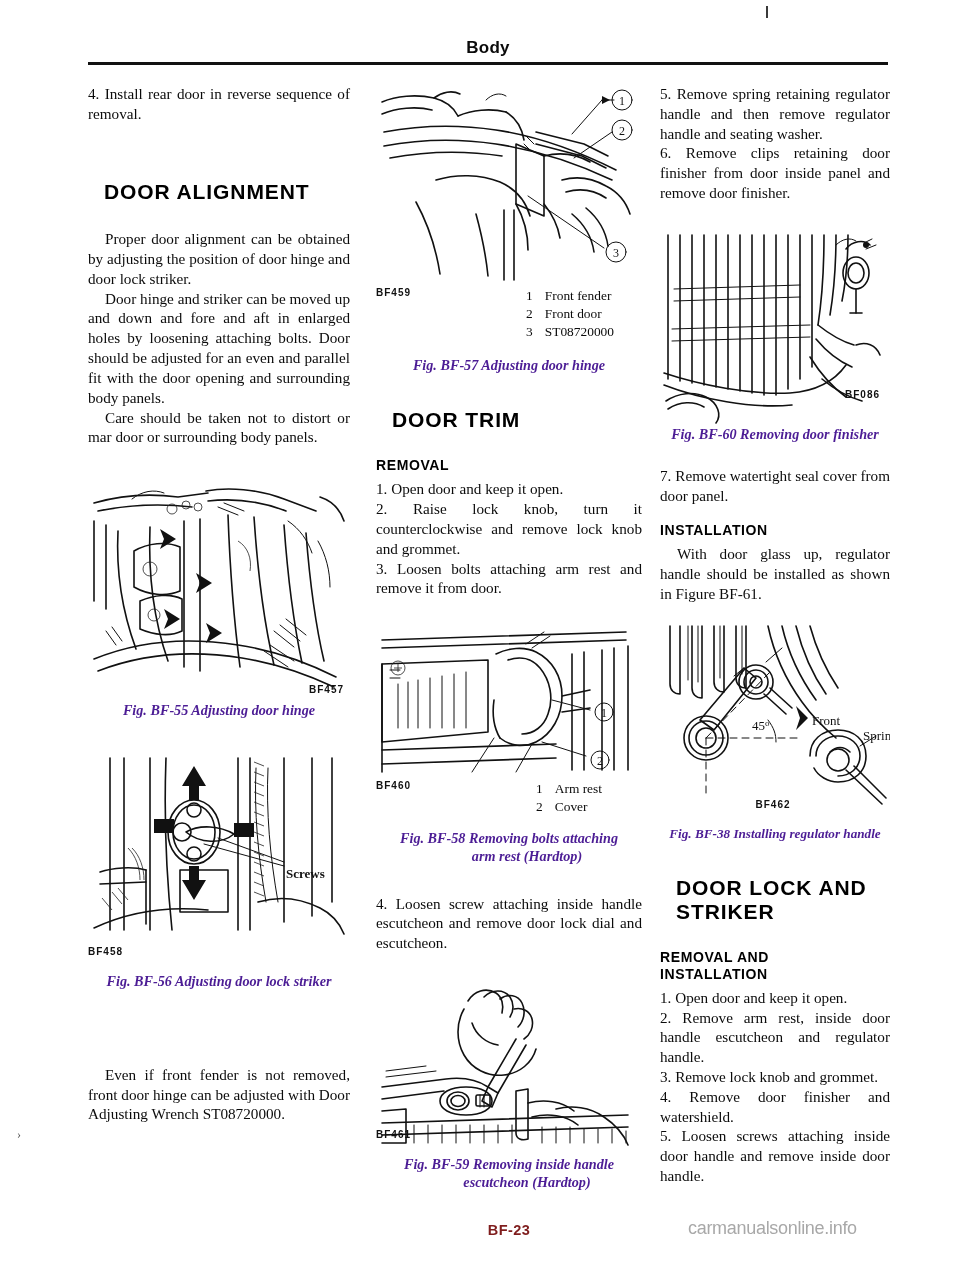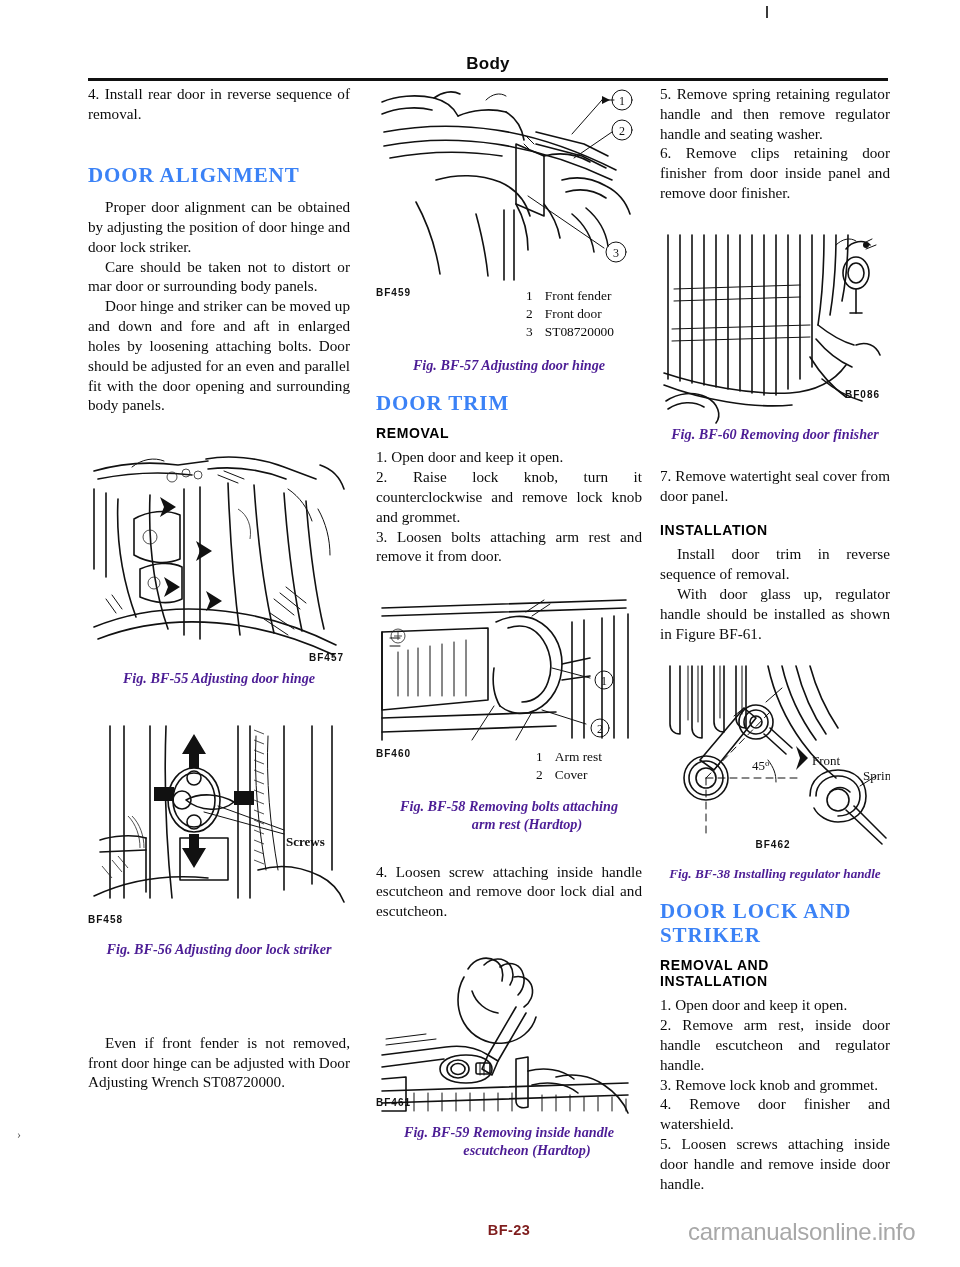--- a/index.html
+++ b/index.html
@@ -17,21 +17,20 @@
     overflow: hidden;
   }
 
   
   .header {
     position: absolute;
     left: 88px;
     top: 38px;
     width: 800px;
     text-align: center;
-    margin-top: 16px;
   }
   .header-title {
     font-family: "Liberation Sans", sans-serif;
     font-weight: bold;
     font-size: 17px;
     letter-spacing: 0.2px;
     color: #0a0a0a;
     padding-bottom: 2px;
   }
   .header-rule {
@@ -70,27 +69,27 @@
     font-size: 15.2px;
     line-height: 1.305;
     text-align: justify;
     text-indent: 0;
     -webkit-hyphens: none;
     hyphens: none;
   }
   p.body.indent { text-indent: 17px; }
 
   h2.head {
-    font-family: Liberation Serif, serif;
+    font-family: Liberation Sans, sans-serif;
     font-weight: bold;
     font-size: 21px;
     letter-spacing: 0.9px;
-    margin: 0;
+    margin: 16px;
     line-height: 1.12;
-    color: #3b82f6;
+    color: #000000;
   }
   h3.subhead {
     font-family: "Liberation Sans", sans-serif;
     font-weight: bold;
     font-size: 14px;
     letter-spacing: 0.6px;
     margin: 0;
     line-height: 1.15;
     color: #000;
   }
@@ -151,21 +150,21 @@
     letter-spacing: 0.4px;
     color: #7f1d1d;
   }
 
   
   .watermark {
     position: absolute;
     left: 688px;
     top: 1218px;
     font-family: "Liberation Sans", sans-serif;
-    font-size: 24px;
+    font-size: 18px;
     color: #a8a8a8;
     letter-spacing: -0.3px;
   }
 
   .stroke { fill: none; stroke: #111; stroke-width: 1.6; stroke-linecap: round; stroke-linejoin: round; }
   .stroke-thin { fill: none; stroke: #111; stroke-width: 1; stroke-linecap: round; }
   .stroke-hair { fill: none; stroke: #222; stroke-width: 0.8; }
   .fillblk { fill: #111; }
   .lbl {
     font-family: "Liberation Serif", serif;
@@ -202,22 +201,22 @@
 
     <p class="body">4.    Install rear door in reverse sequence of removal.</p>
 
     <div class="spacer-lg"></div>
 
     <h2 class="head">DOOR ALIGNMENT</h2>
 
     <div class="spacer-sm"></div>
 
     <p class="body indent">Proper door alignment can be obtained by adjusting the position of door hinge and door lock striker.</p>
+    <p class="body indent">Door hinge and striker can be moved up and down and fore and aft in enlarged holes by loosening attaching bolts. Door should be adjusted for an even and parallel fit with the door opening and surrounding body panels.</p>
     <p class="body indent">Care should be taken not to distort or mar door or surrounding body panels.</p>
-    <p class="body indent">Door hinge and striker can be moved up and down and fore and aft in enlarged holes by loosening attaching bolts. Door should be adjusted for an even and parallel fit with the door opening and surrounding body panels.</p>
 
     <div class="figure" style="margin-top:34px;">
       <div class="fig-art" style="height:215px;">
         <svg viewBox="0 0 262 215" preserveAspectRatio="none">
           <g class="stroke">
             <path d="M6 22 C30 15, 60 12, 90 16 L120 12"></path>
             <path d="M10 30 C40 24, 70 22, 104 26"></path>
             <path d="M118 10 C140 6, 170 8, 196 18 L228 30"></path>
             <path d="M120 20 C146 17, 172 20, 198 30"></path>
             <path d="M232 16 C244 20, 252 28, 256 40"></path>
@@ -602,21 +601,20 @@
     <div style="height:22px;"></div>
 
     <p class="body">7.    Remove watertight seal cover from door panel.</p>
 
     <div class="spacer-md"></div>
 
     <h3 class="subhead">INSTALLATION</h3>
 
     <div class="spacer-xs"></div>
 
-    <p class="body indent">Install door trim in reverse sequence of removal.</p>
     <p class="body indent">With door glass up, regulator handle should be installed as shown in Figure BF-61.</p>
 
     <div class="figure" style="margin-top:16px;">
       <div class="fig-art" style="height:195px;">
         <svg viewBox="0 0 230 195">
           <g class="stroke">
 
             <path d="M10 6 L10 64 C10 70, 14 74, 20 74 L20 6"></path>
             <path d="M32 6 L32 68 C32 74, 36 78, 42 78 L42 6"></path>
             <path d="M54 6 L54 62 C54 68, 58 72, 64 72 L64 6"></path>

